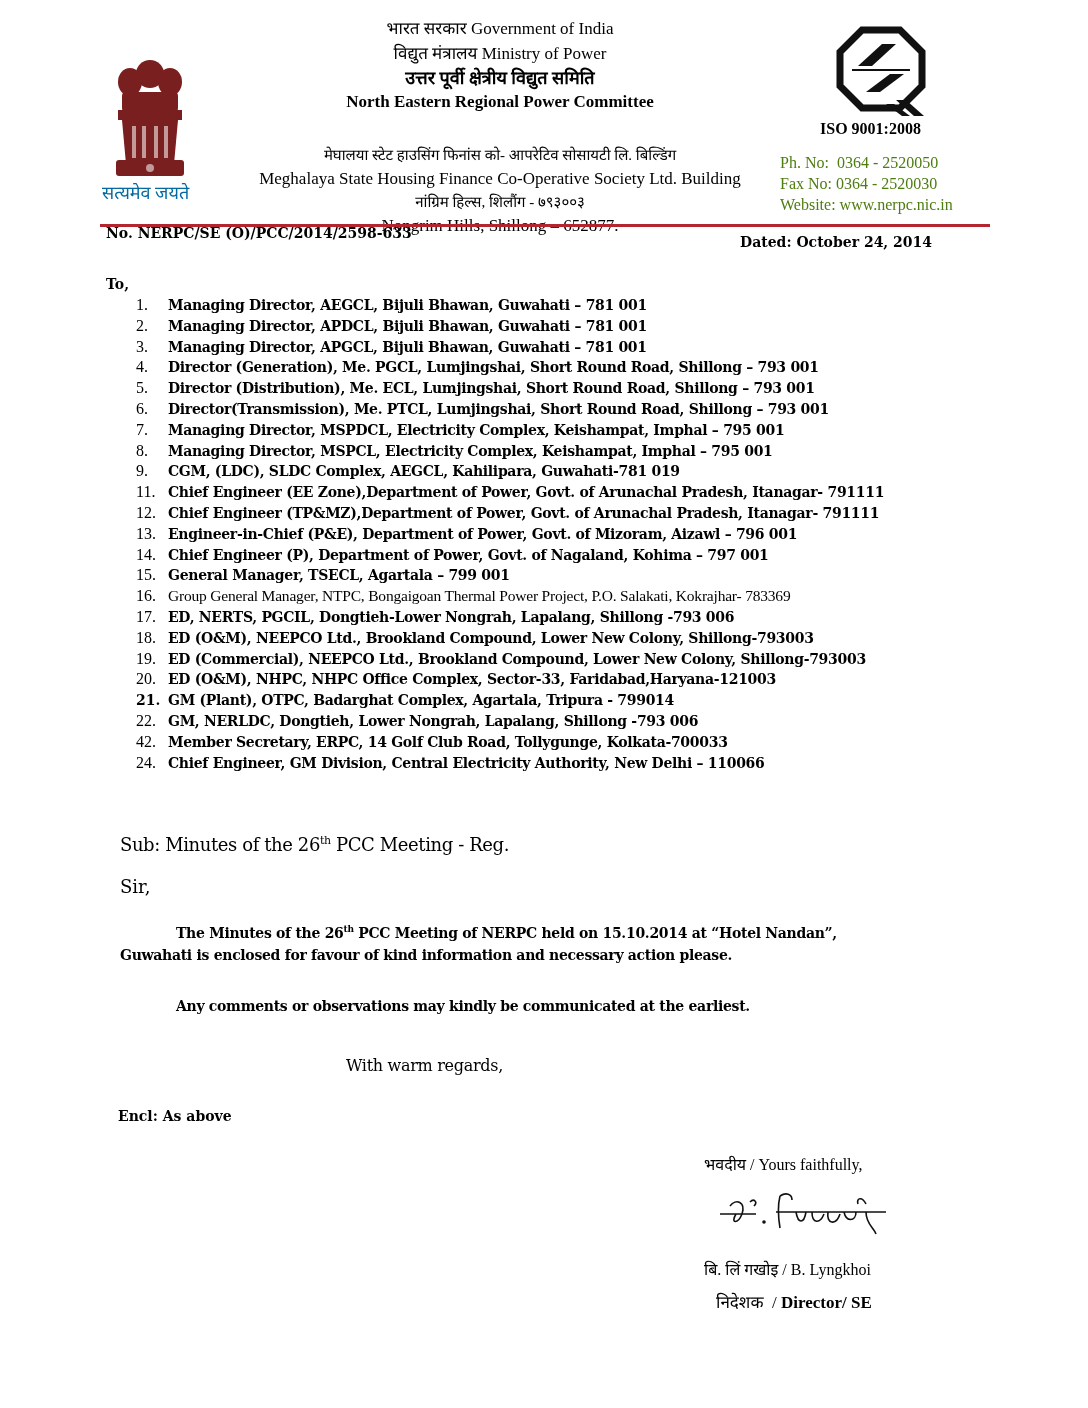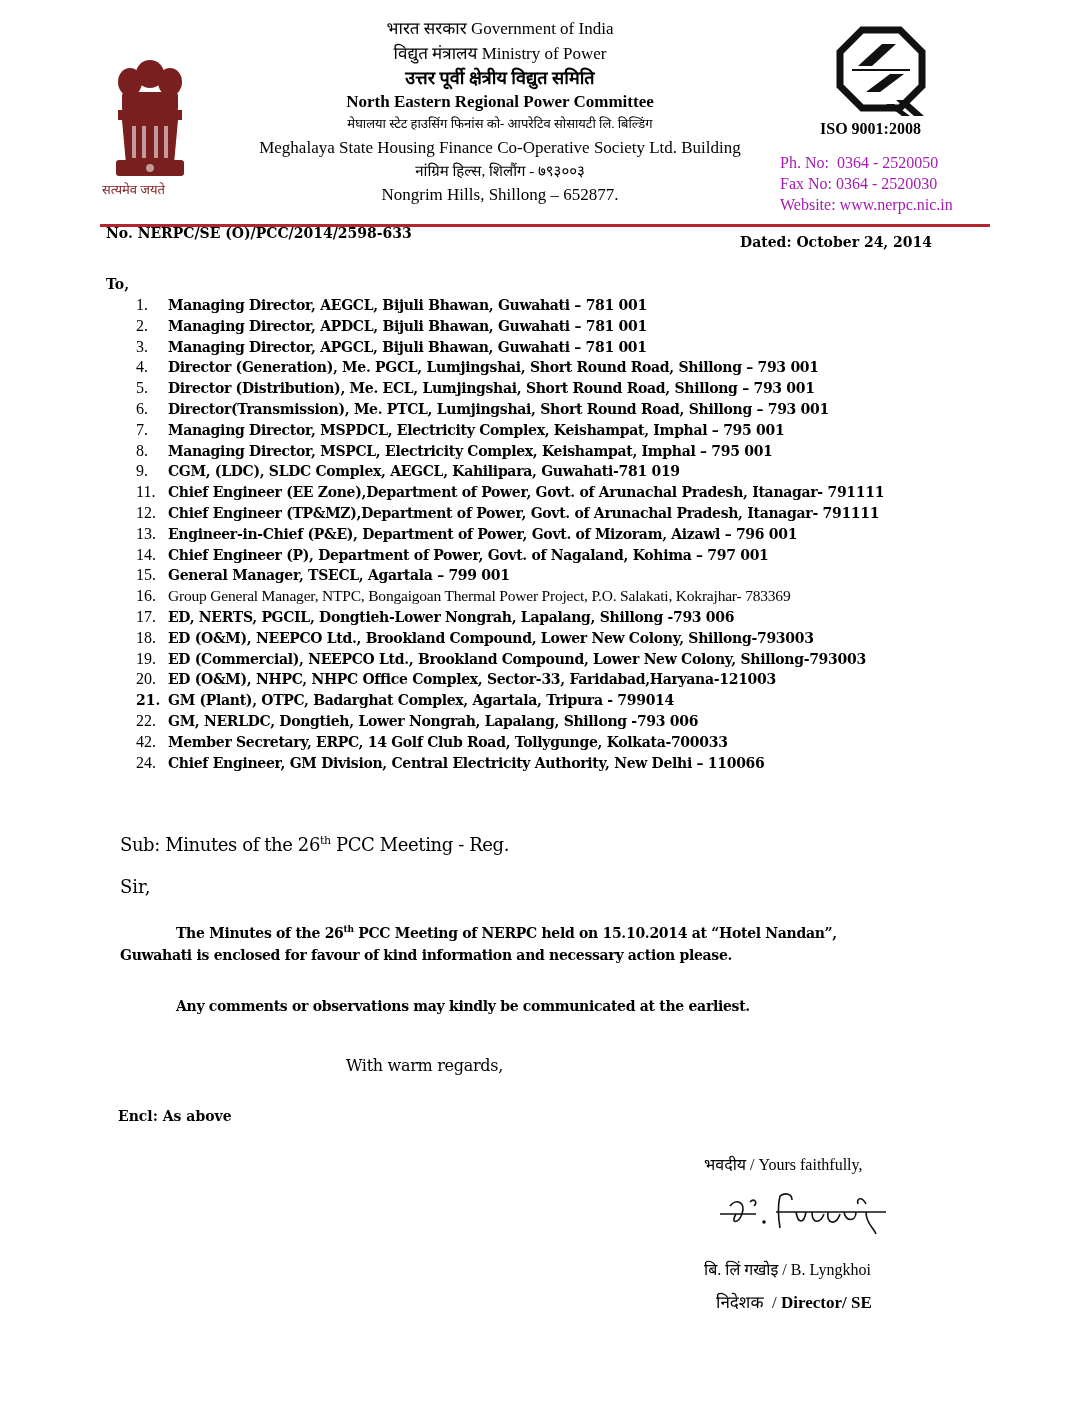--- a/index.html
+++ b/index.html
@@ -10,21 +10,21 @@
 
     
     .emblem { left: 100px; top: 52px; width: 100px; height: 150px; }
     .hdr-center { left: 220px; top: 16px; width: 560px; text-align: center; }
     .hdr-line { font-size: 17px; line-height: 25px; white-space: nowrap; }
     .hdr-line.bold { font-weight: bold; }
     .hdr-line.hi { font-weight: bold; font-size: 18px; }
 
     .iso-logo { left: 836px; top: 26px; width: 90px; height: 90px; }
     .iso-text { left: 820px; top: 120px; font-size: 16px; font-weight: bold; }
-    .contact { left: 780px; top: 152px; font-size: 16px; line-height: 21px; color: #a21caf; }
+    .contact { left: 780px; top: 152px; font-size: 16px; line-height: 21px; color: #4d7c0f; }
 
     .rule { left: 100px; top: 224px; width: 890px; height: 3px; background: #b3262f; }
 
     .refno { left: 106px; top: 225px; font-size: 14px; }
     .dated { left: 740px; top: 234px; font-size: 14px; }
 
     .to { left: 106px; top: 276px; font-size: 14px; }
 
     .addr-list { left: 136px; top: 295px; width: 900px; }
     .addr { display: flex; font-size: 14px; line-height: 20.8px; white-space: nowrap; }
@@ -66,29 +66,29 @@
       <rect x="16" y="108" width="68" height="16" rx="3"></rect>
     </g>
     <g fill="#ffffff" opacity="0.55">
       <rect x="32" y="74" width="4" height="32"></rect>
       <rect x="42" y="74" width="4" height="32"></rect>
       <rect x="54" y="74" width="4" height="32"></rect>
       <rect x="64" y="74" width="4" height="32"></rect>
       <circle cx="50" cy="116" r="4"></circle>
     </g>
   </svg>
-  <div class="serif" style="position:absolute; left:2px; top:128px; font-size:13px; color:#7f1d1d; white-space:nowrap;">सत्यमेव जयते</div>
+  <div class="serif" style="position:absolute; left:2px; top:128px; font-size:18px; color:#0369a1; white-space:nowrap;">सत्यमेव जयते</div>
 </div>
 
 <div class="abs hdr-center serif">
   <div class="hdr-line">भारत सरकार Government of India</div>
   <div class="hdr-line">विद्युत मंत्रालय Ministry of Power</div>
   <div class="hdr-line hi">उत्तर पूर्वी क्षेत्रीय विद्युत समिति</div>
   <div class="hdr-line bold" style="line-height:22px;">North Eastern Regional Power Committee</div>
-  <div class="hdr-line" style="font-size:13px; line-height:22px;">मेघालया स्टेट हाउसिंग फिनांस को- आपरेटिव सोसायटी लि. बिल्डिंग</div>
+  <div class="hdr-line" style="font-size:15px; line-height:22px;margin-top:31px;">मेघालया स्टेट हाउसिंग फिनांस को- आपरेटिव सोसायटी लि. बिल्डिंग</div>
   <div class="hdr-line">Meghalaya State Housing Finance Co-Operative Society Ltd. Building</div>
   <div class="hdr-line" style="font-size:15px; line-height:22px;">नांग्रिम हिल्स, शिलौंग - ७९३००३</div>
   <div class="hdr-line">Nongrim Hills, Shillong – 652877.</div>
 </div>
 
 <div class="abs iso-logo">
   <svg width="90" height="90" viewBox="0 0 90 90">
     <polygon points="26,4 64,4 86,26 86,60 64,82 26,82 4,60 4,26" fill="none" stroke="#111" stroke-width="7"></polygon>
     <line x1="16" y1="44" x2="74" y2="44" stroke="#111" stroke-width="2"></line>
     <polygon points="22,40 46,18 60,18 36,40" fill="#111"></polygon>

